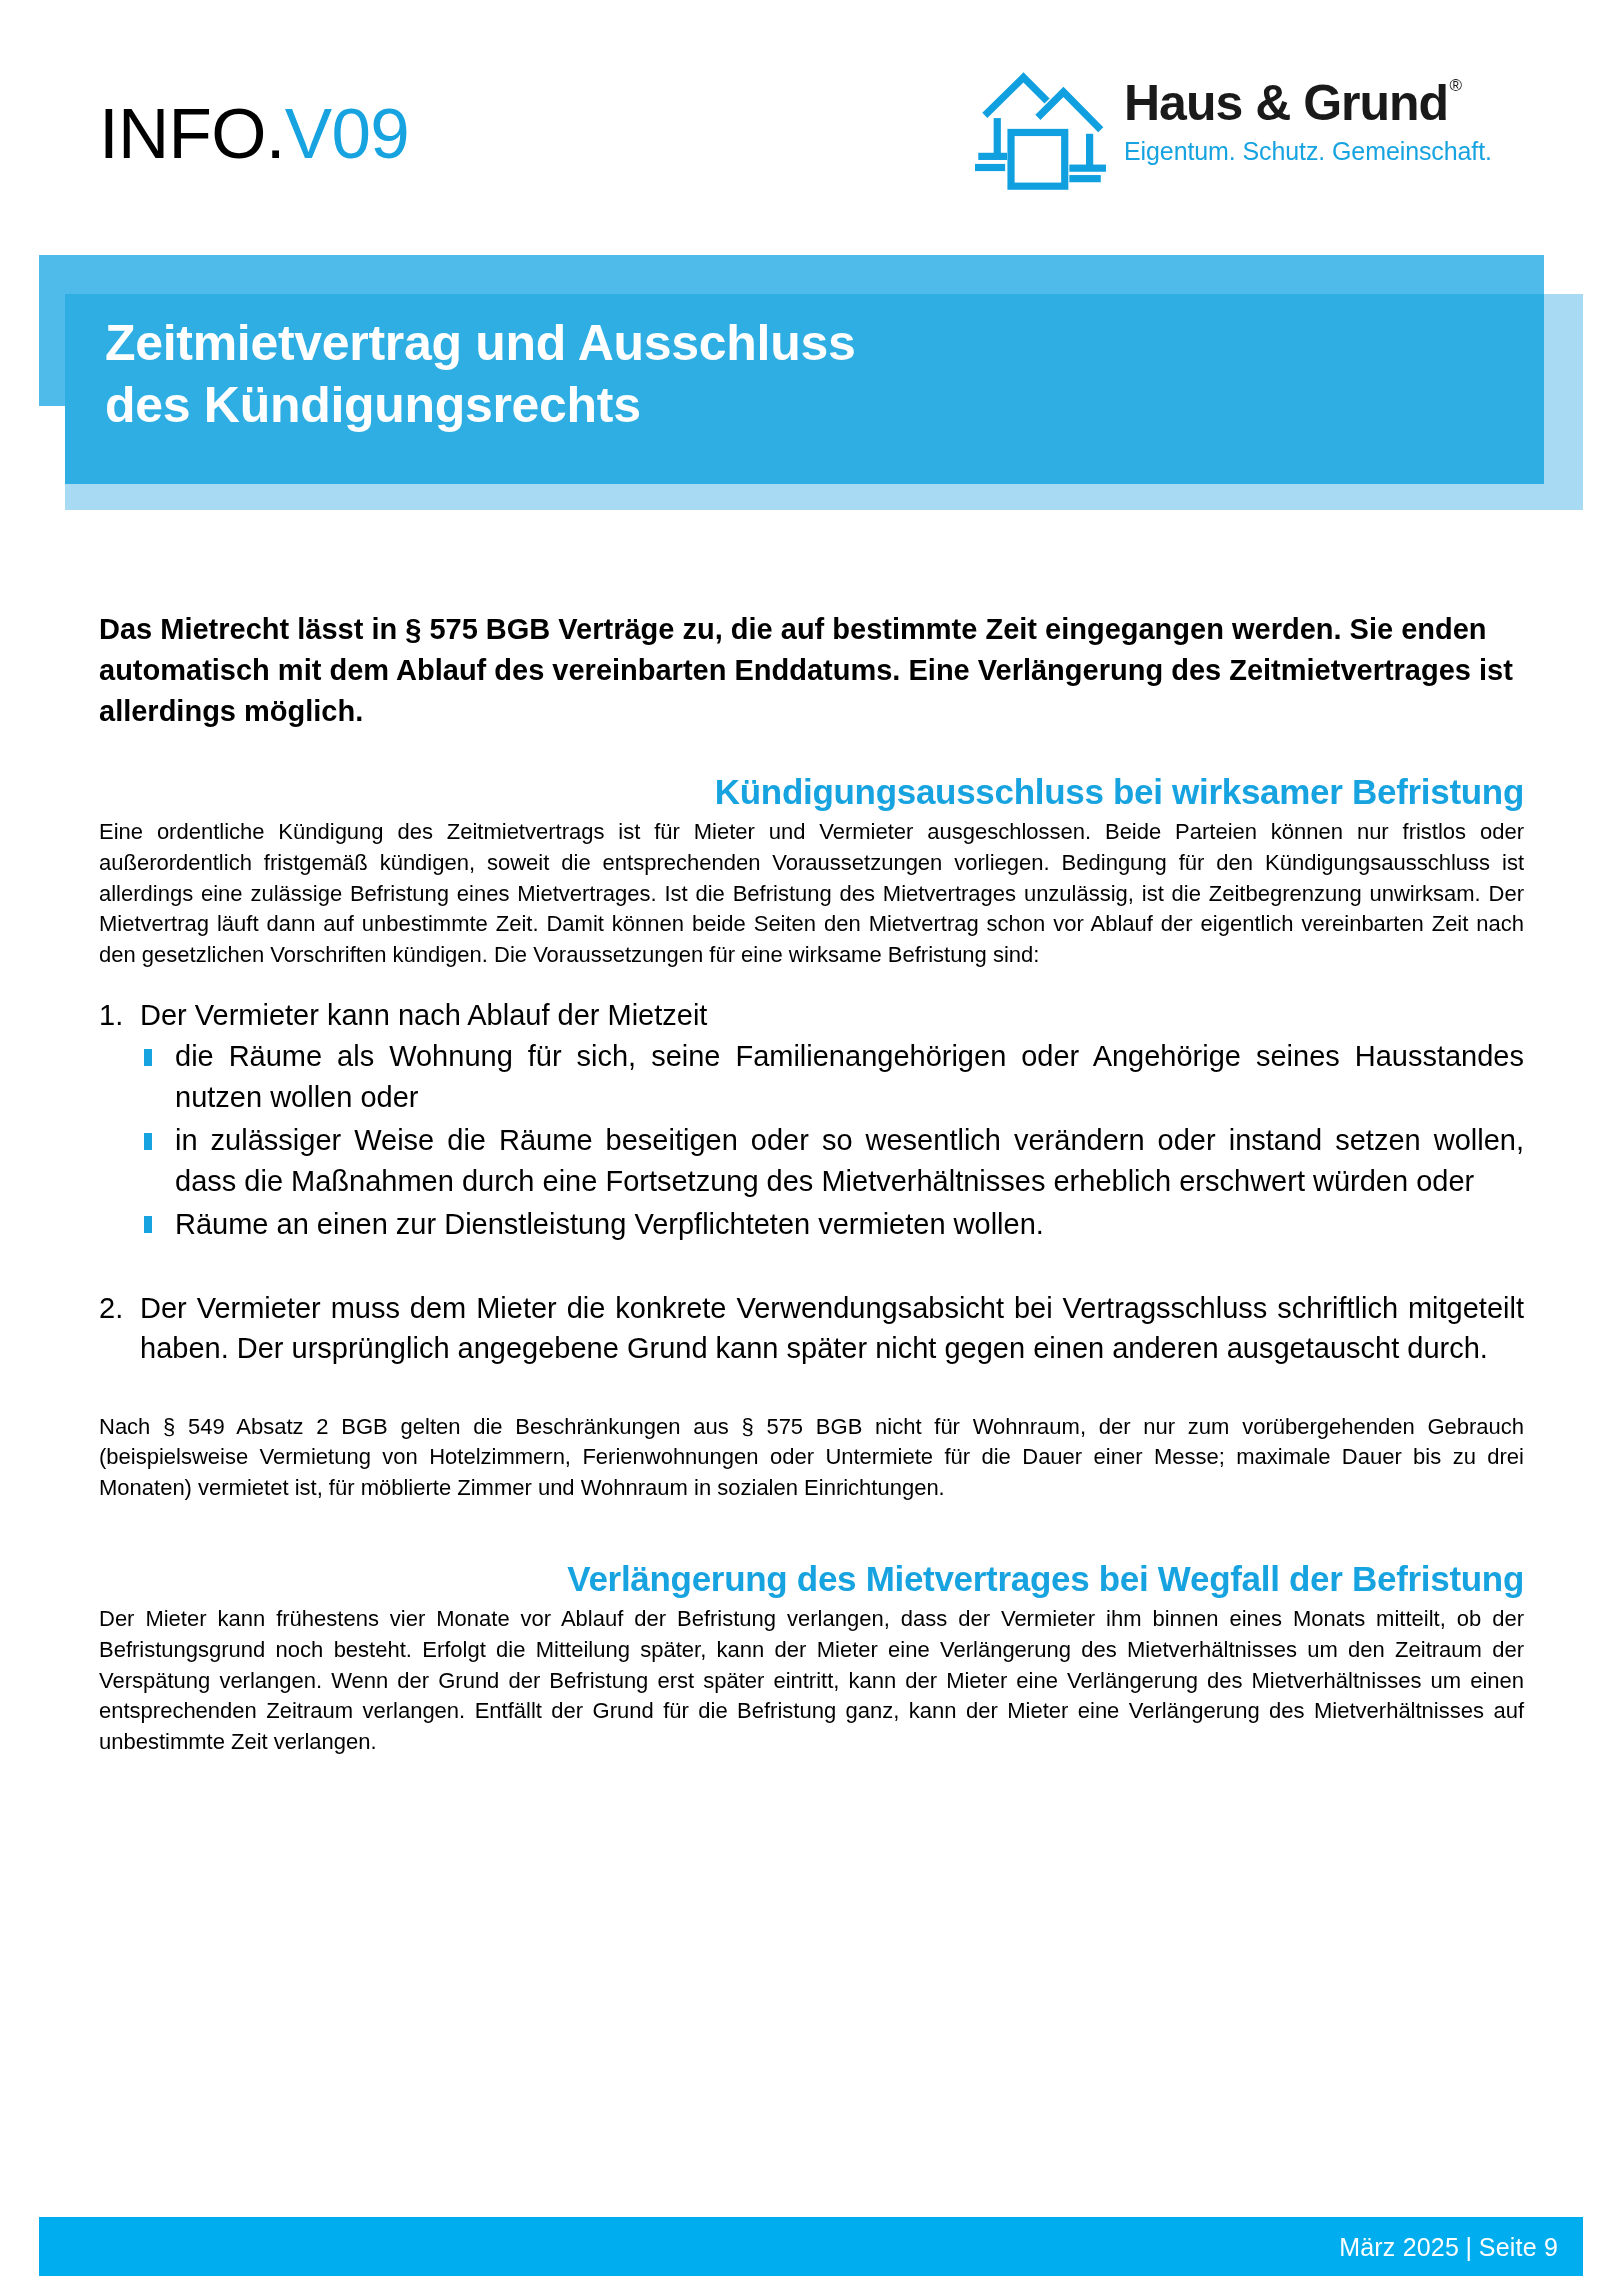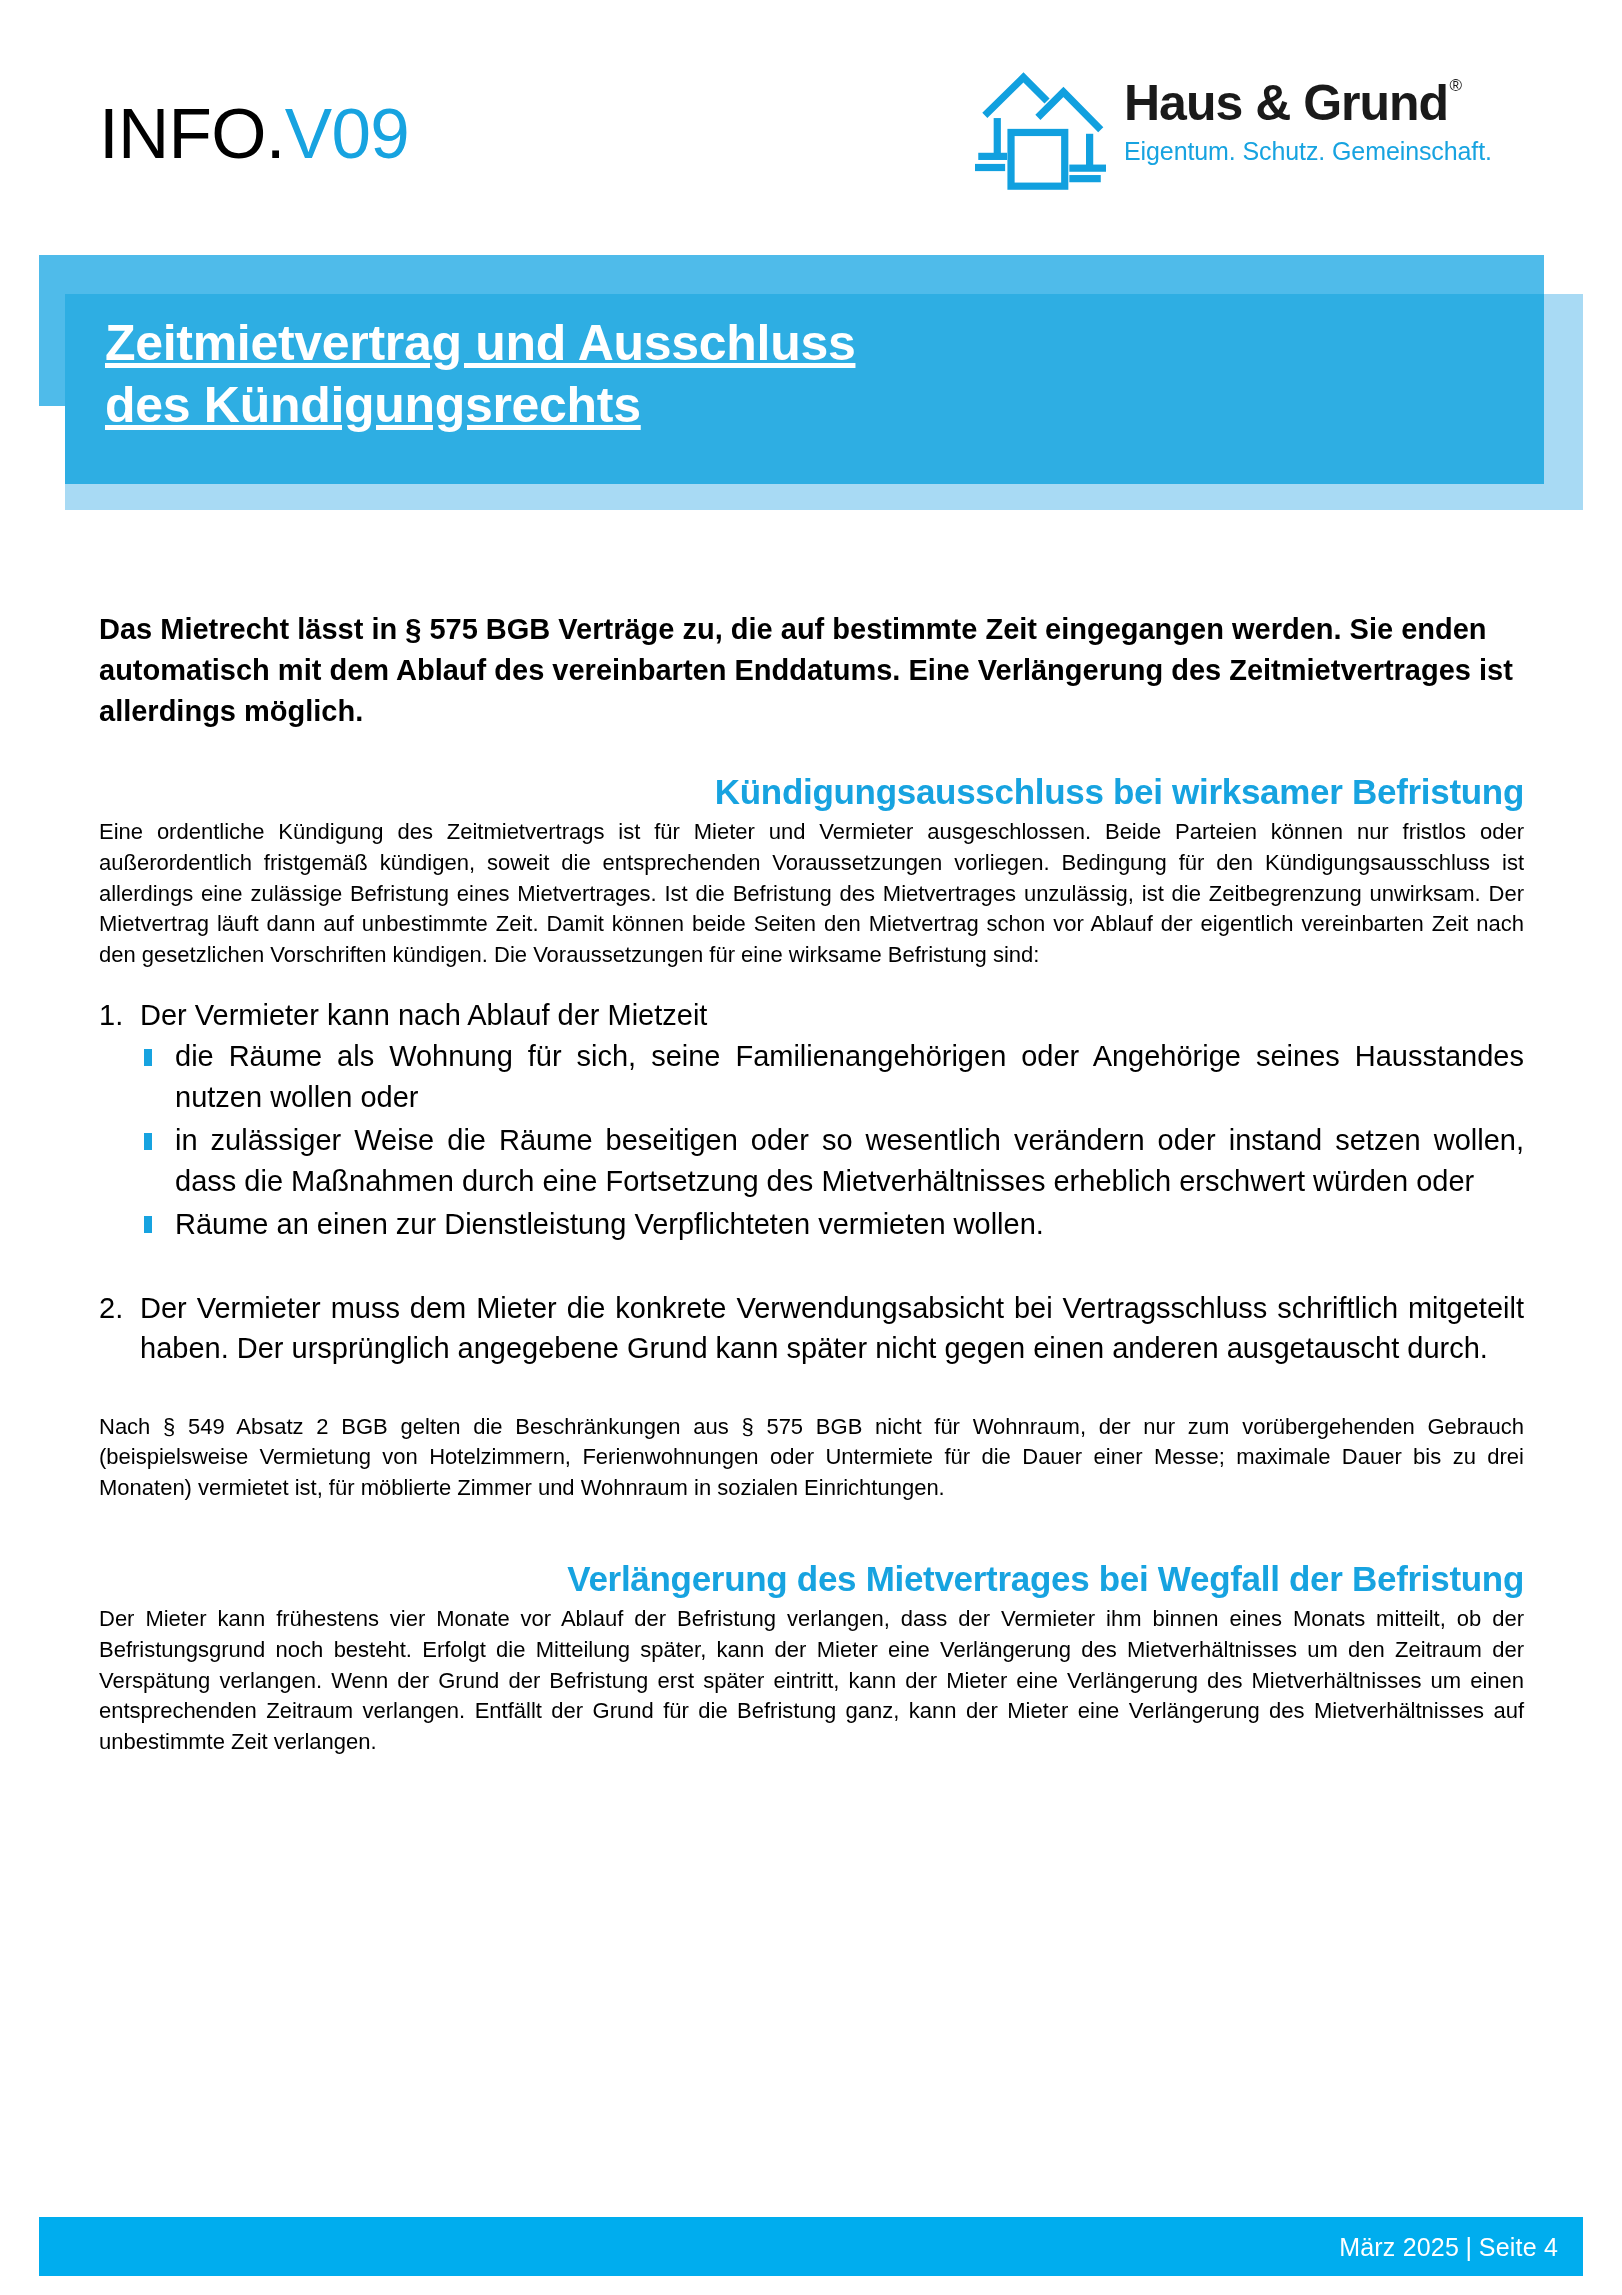--- a/index.html
+++ b/index.html
@@ -120,21 +120,21 @@
     left: 105px;
     top: 313px;
     width: 1374px;
     color: #ffffff;
     font-size: 50px;
     font-weight: 700;
     line-height: 1.23;
     letter-spacing: -0.3px;
     z-index: 5;
   }
-  .banner-title .tl { display: block; text-decoration: underline; }
+  .banner-title .tl { display: block; }
 
   
   .content {
     position: absolute;
     left: 99px;
     top: 609px;
     width: 1425px;
   }
   .lead {
     font-size: 29px;
@@ -320,16 +320,16 @@
 
   <div class="gap-before-head"></div>
 
   <h2 class="section-head">Verlängerung des Mietvertrages bei Wegfall der Befristung</h2>
   <p class="body-text">Der Mieter kann frühestens vier Monate vor Ablauf der Befristung verlangen, dass der Vermieter ihm binnen eines Monats mitteilt, ob der Befristungsgrund noch besteht. Erfolgt die Mitteilung später, kann der Mieter eine Verlängerung des Mietverhältnisses um den Zeitraum der Verspätung verlangen. Wenn der Grund der Befristung erst später eintritt, kann der Mieter eine Verlängerung des Mietverhältnisses um einen entsprechenden Zeitraum verlangen. Entfällt der Grund für die Befristung ganz, kann der Mieter eine Verlängerung des Mietverhältnisses auf unbestimmte Zeit verlangen.</p>
 
 </div>
 
 <div class="footer-bar">
   <div class="footer-text">
-    <span>März 2025</span><span class="sep">|</span><span>Seite 4</span>
+    <span>März 2025</span><span class="sep">|</span><span>Seite 9</span>
   </div>
 </div>
 
 
 </body></html>

